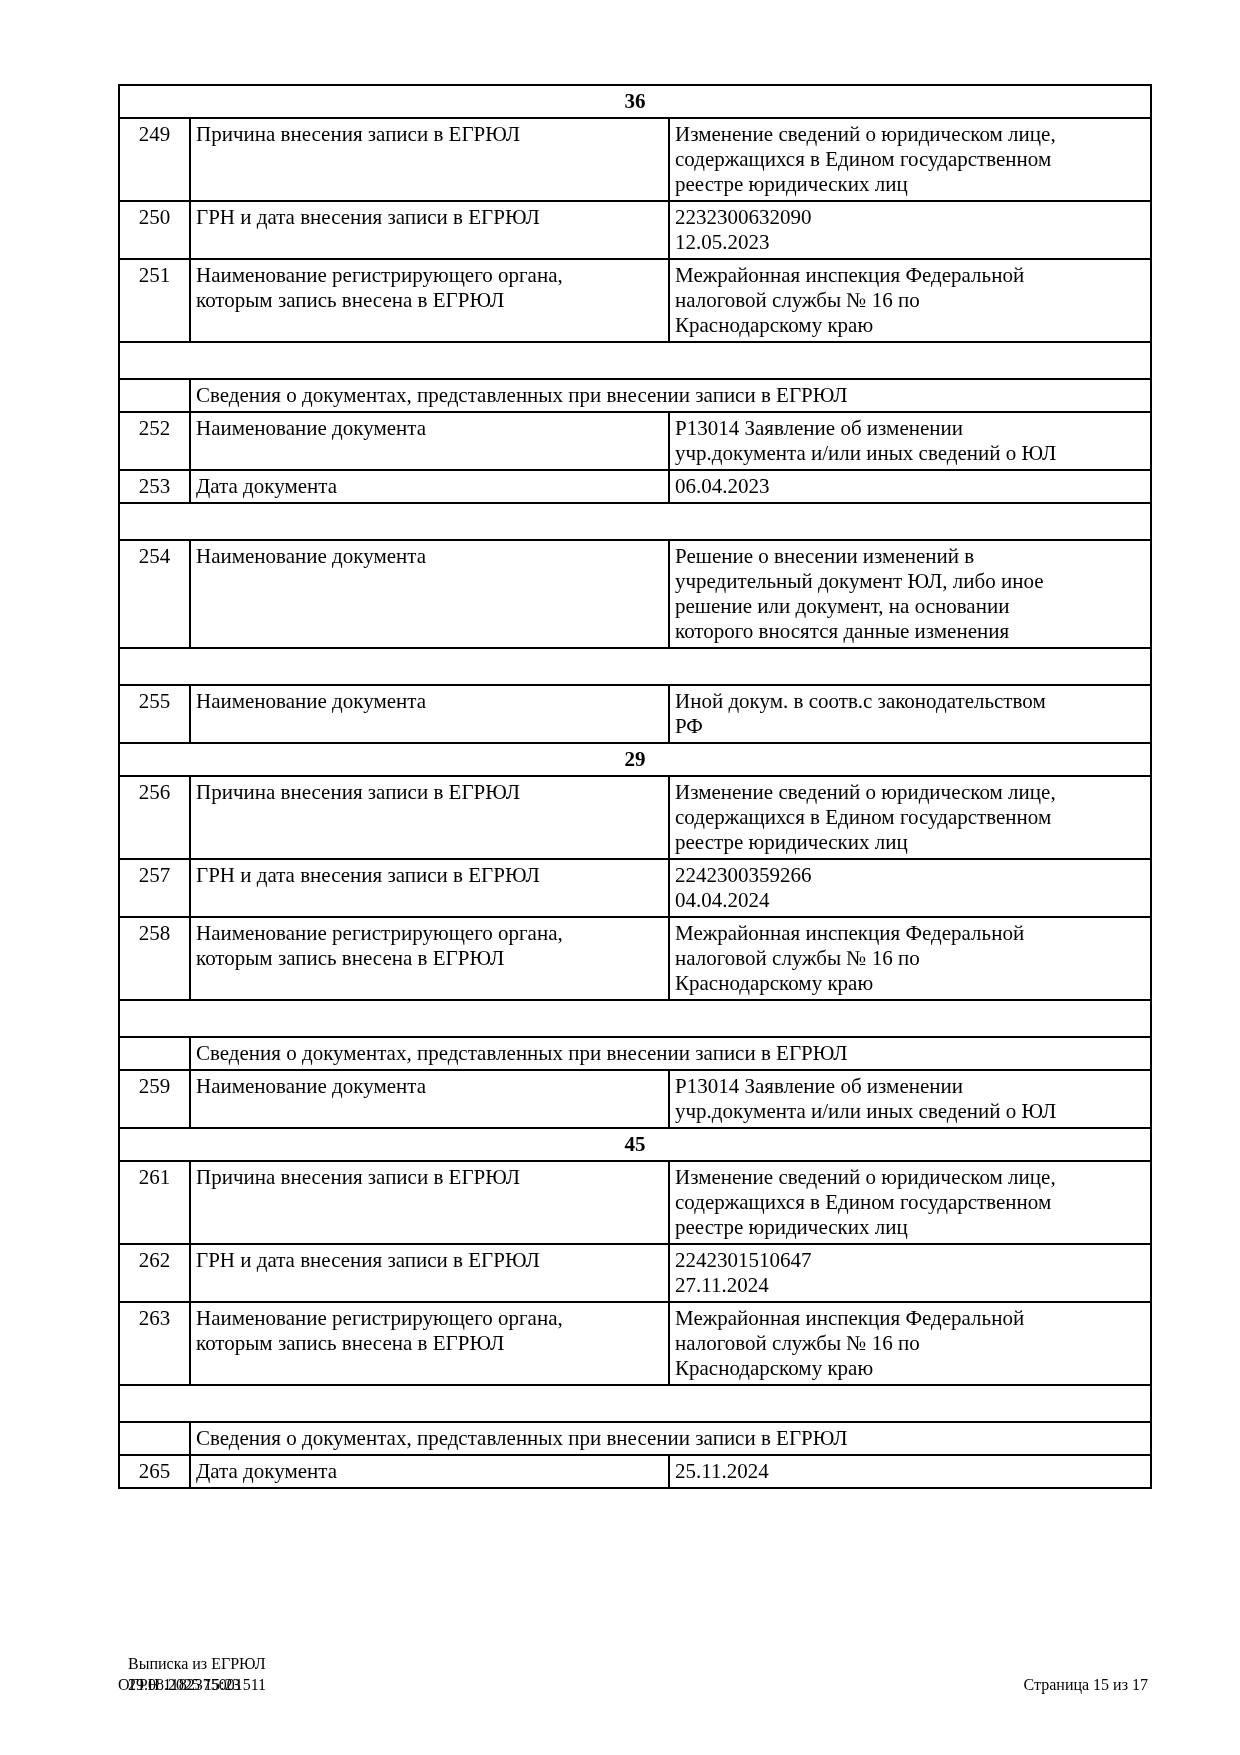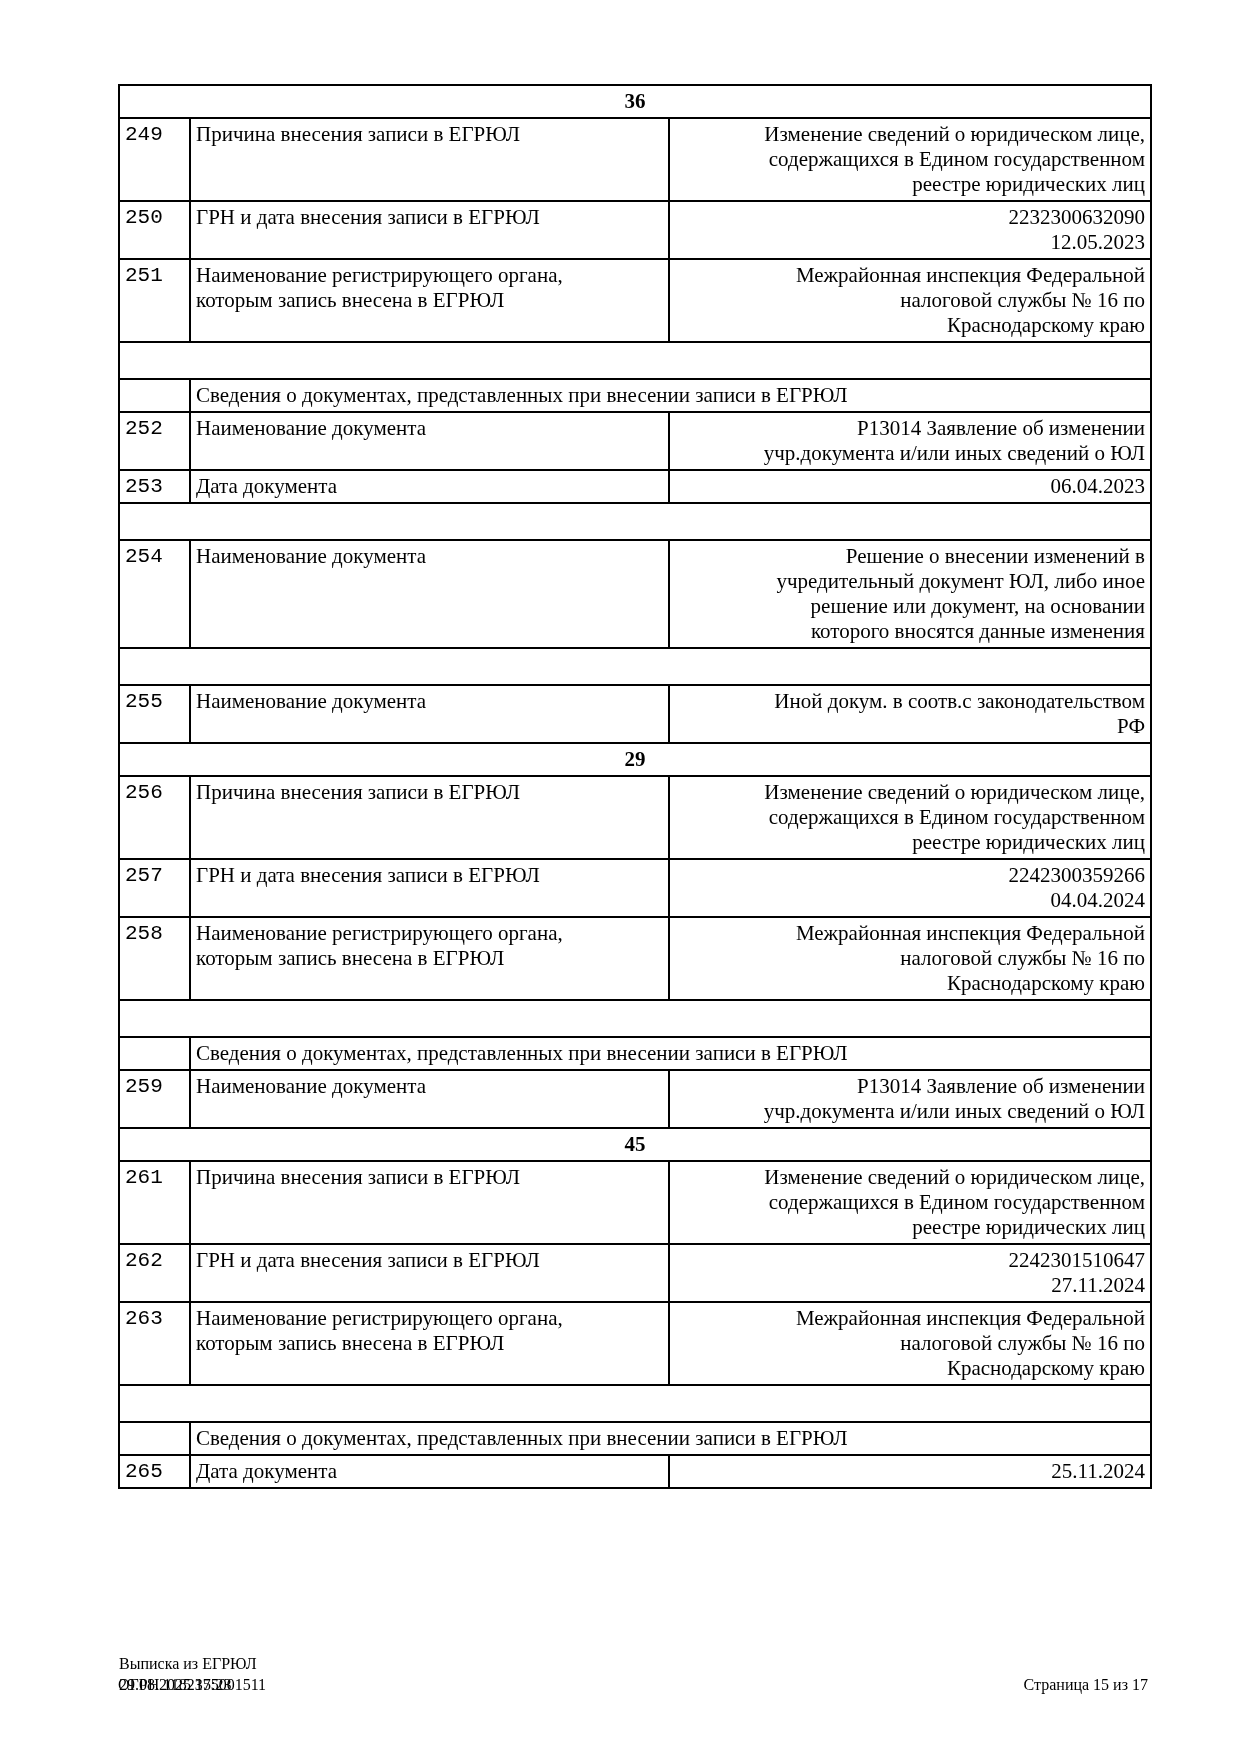--- a/index.html
+++ b/index.html
@@ -32,51 +32,50 @@
   table.egrul td {
     border: 2px solid #000000;
     vertical-align: top;
     font-size: 21px;
     line-height: 25px;
     padding: 3px 5px;
     white-space: pre-line;
     overflow: hidden;
   }
   td.num-cell {
+    text-align: center;
     padding: 3px 6px;
-    font-family: Liberation Mono, monospace;
   }
   td.section-cell {
     text-align: center;
     font-weight: bold;
     padding: 7px 0 6px 0;
     white-space: normal;
   }
   td.spacer-cell {
     height: 29px;
     padding: 0;
   }
   td.subheader-cell {
     white-space: normal;
   }
   td.value-cell {
     padding: 3px 4px 3px 5px;
-    text-align: right;
   }
   .footer {
     position: absolute;
     left: 0;
     top: 1653px;
     width: 1240px;
     font-size: 16px;
     line-height: 21px;
   }
   .footer-left {
     position: absolute;
-    left: 119px;
+    left: 128px;
     top: 0;
   }
   .footer-center {
     position: absolute;
     left: 118px;
     width: 1032px;
     top: 21px;
     text-align: left;
   }
   .footer-right {

